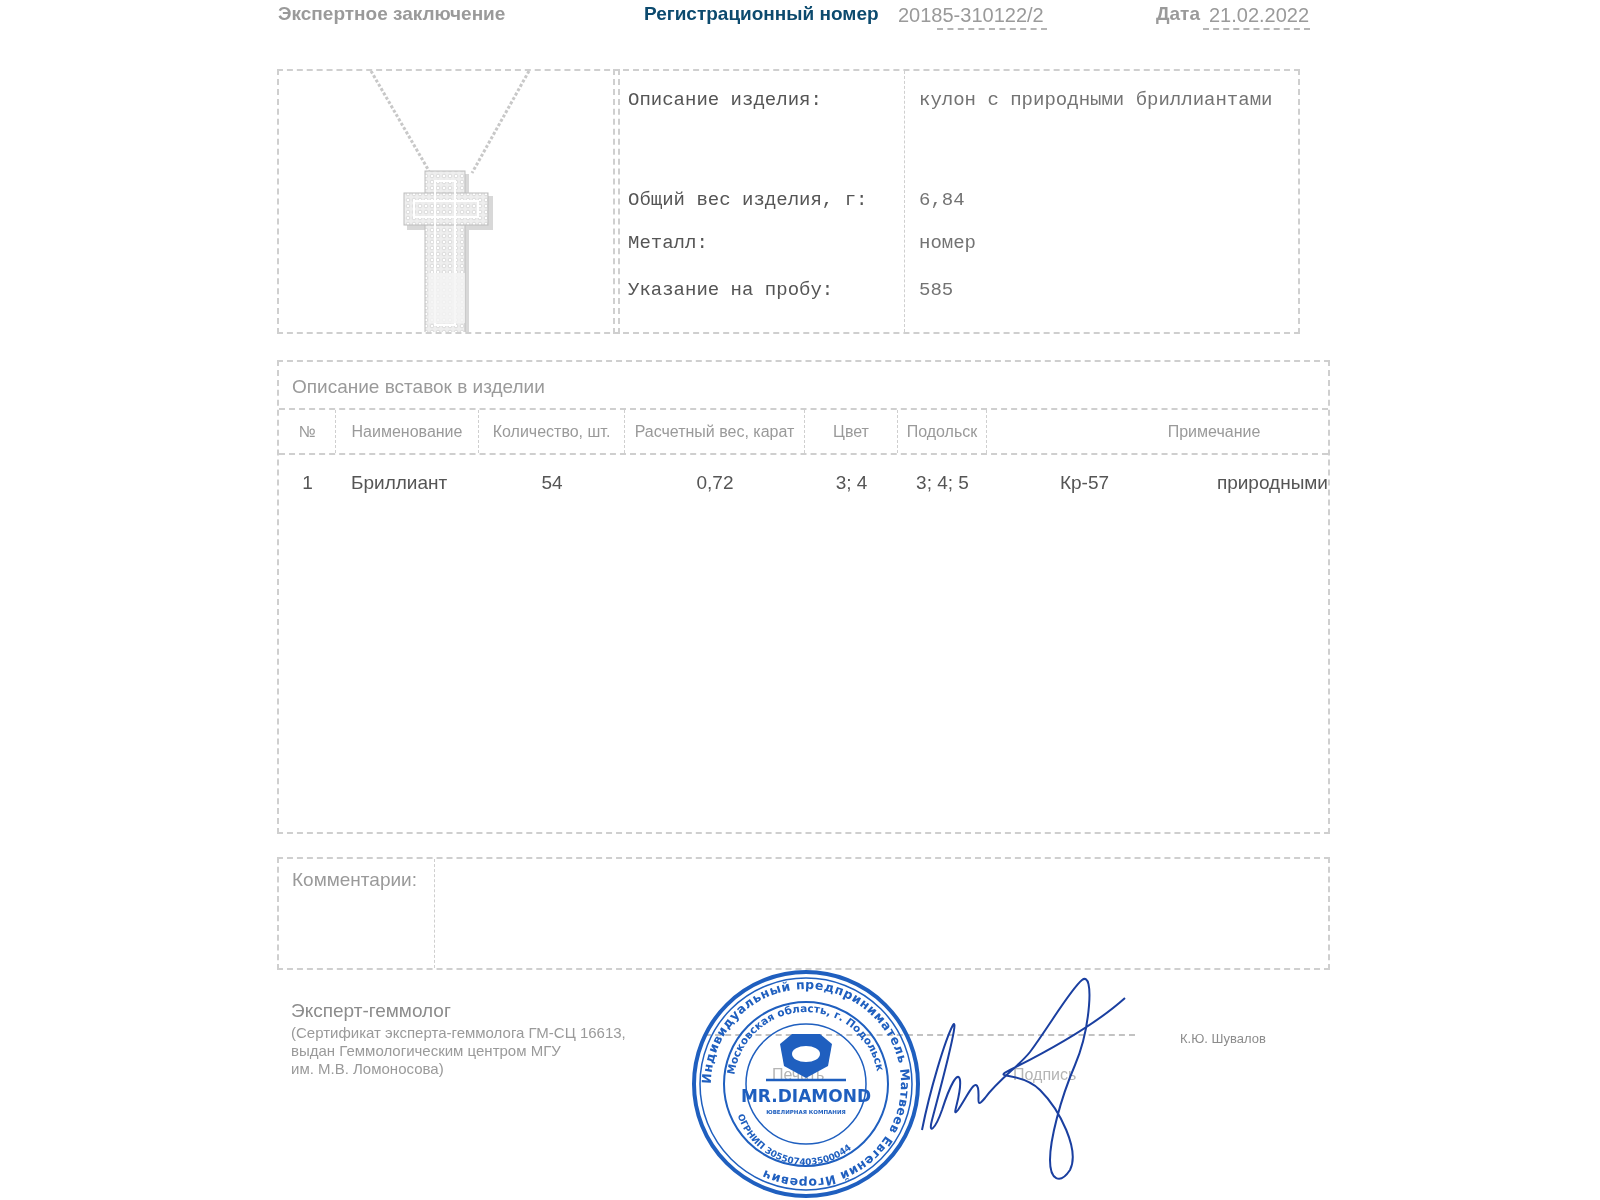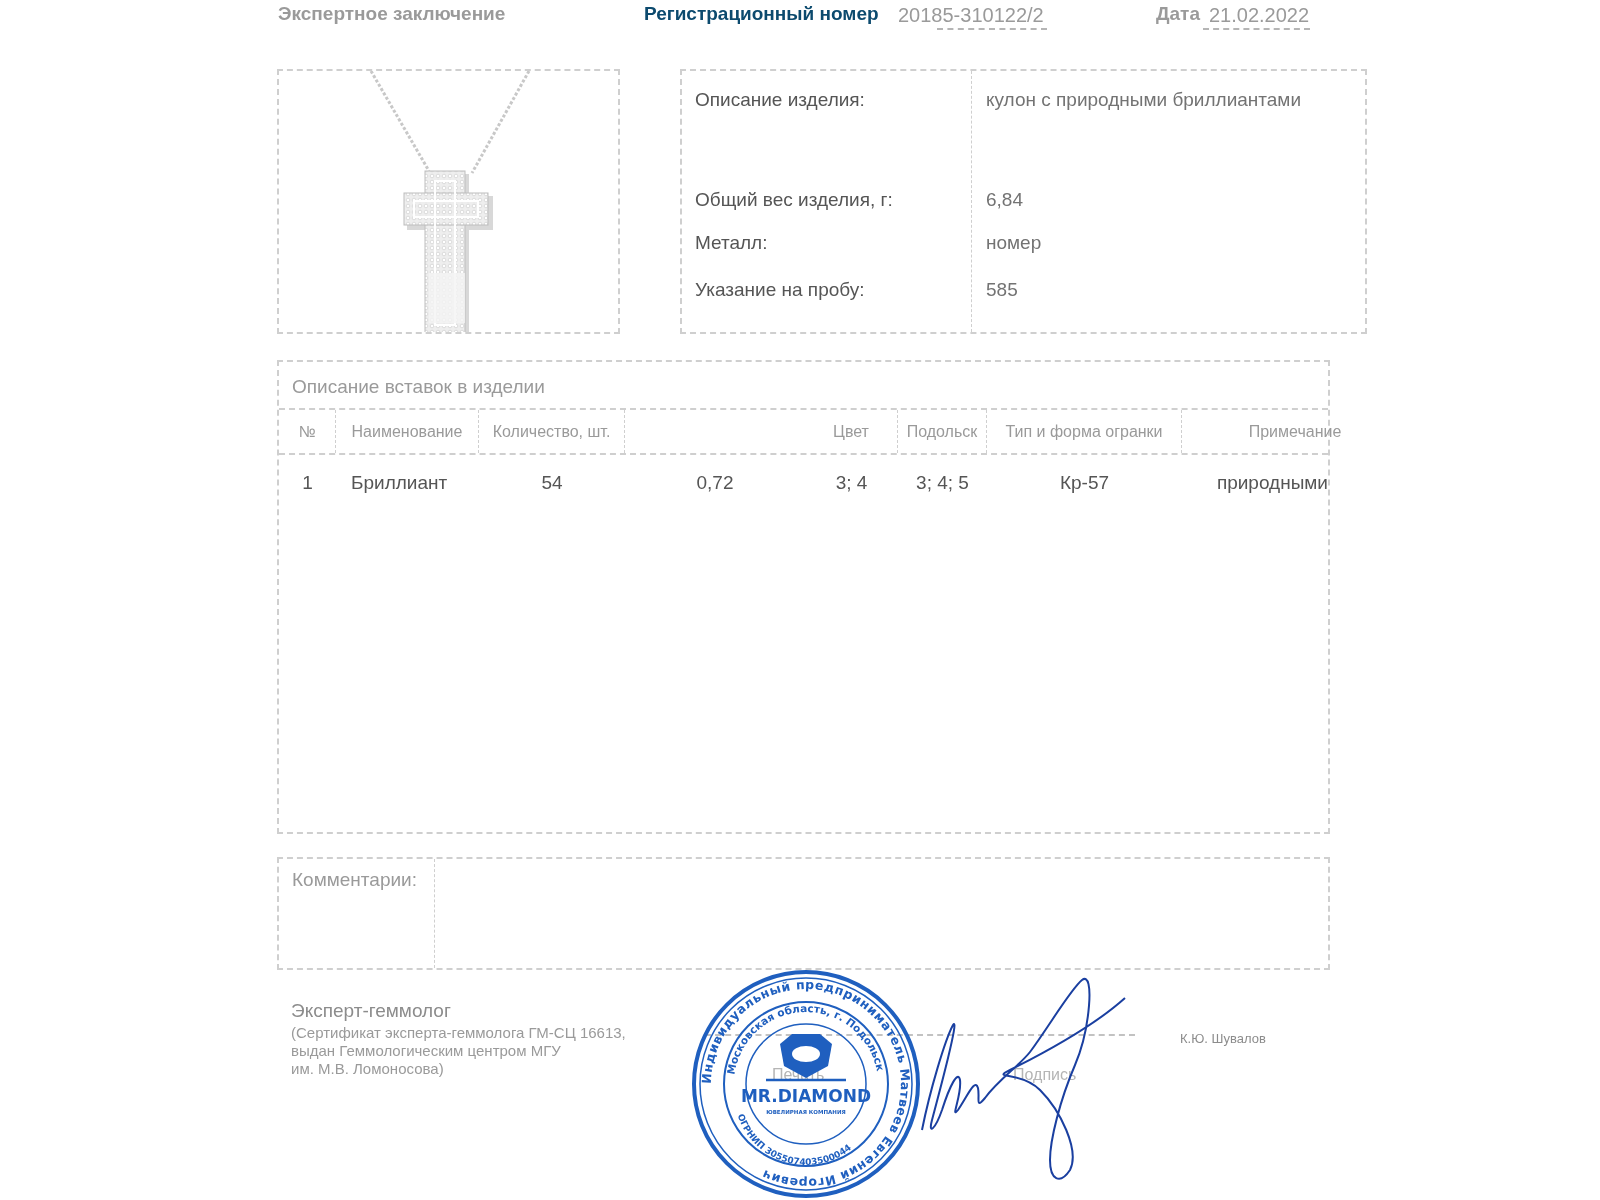--- a/index.html
+++ b/index.html
@@ -12,21 +12,21 @@
     .hdr-reg-label { left:644px; top:3px; font-size:19px; font-weight:bold; color:#0c4a6e; }
     .hdr-reg-val { left:898px; top:4px; font-size:20px; color:#9a9a9a; }
     .hdr-reg-line { left:937px; top:28px; width:110px; border-top:2px dashed #b5b5b5; }
     .hdr-date-label { left:1156px; top:3px; font-size:19px; font-weight:bold; color:#9a9a9a; }
     .hdr-date-val { left:1209px; top:4px; font-size:20px; color:#9a9a9a; }
     .hdr-date-line { left:1203px; top:28px; width:107px; border-top:2px dashed #b5b5b5; }
 
     
     .photo-box { left:277px; top:69px; width:343px; height:265px; overflow:hidden; }
     
-    .specs-box { left:680px; top:69px; width:687px; height:265px; }
+    .specs-box { left:613px; top:69px; width:687px; height:265px;font-family:Liberation Mono, monospace; }
     .specs-divider { position:absolute; left:289px; top:0; bottom:0; border-left:1px dashed #cfcfcf; }
     .spec-label { position:absolute; left:13px; font-size:19px; color:#555; }
     .spec-value { position:absolute; left:304px; font-size:19px; color:#737373; }
 
     
     .inserts-box { left:277px; top:360px; width:1053px; height:474px; }
     .inserts-title { position:absolute; left:13px; top:14px; font-size:19px; color:#9a9a9a; }
     .thead { position:absolute; left:0; top:46px; width:100%; height:47px;
              border-top:2px dashed #cfcfcf; border-bottom:2px dashed #cfcfcf; box-sizing:border-box; }
     .th { position:absolute; top:0; height:43px; line-height:43px; text-align:center;
@@ -96,24 +96,24 @@
   <div class="spec-label" style="top:208px;">Указание на пробу:</div>
   <div class="spec-value" style="top:208px;">585</div>
 </div>
 
 <div class="dash-box inserts-box">
   <div class="inserts-title">Описание вставок в изделии</div>
   <div class="thead">
     <div class="th" style="left:0;width:57px;">№</div>
     <div class="th" style="left:57px;width:143px;">Наименование</div>
     <div class="th" style="left:200px;width:146px;">Количество, шт.</div>
+    <div class="th" style="left:346px;width:180px;">Расчетный вес, карат</div>
     <div class="th" style="left:526px;width:93px;">Цвет</div>
     <div class="th" style="left:619px;width:89px;">Подольск</div>
-    <div class="th" style="left:708px;width:195px;">Тип и форма огранки</div>
-    <div class="th last" style="left:943px;width:146px;">Примечание</div>
+    <div class="th last" style="left:862px;width:146px;">Примечание</div>
   </div>
   <div>
     <div class="td" style="left:0;width:57px;">1</div>
     <div class="td" style="left:72px;text-align:left;">Бриллиант</div>
     <div class="td" style="left:200px;width:146px;">54</div>
     <div class="td" style="left:346px;width:180px;">0,72</div>
     <div class="td" style="left:526px;width:93px;">3; 4</div>
     <div class="td" style="left:619px;width:89px;">3; 4; 5</div>
     <div class="td" style="left:708px;width:195px;">Кр-57</div>
     <div class="td" style="left:903px;width:146px;text-align:right;">природными</div>

